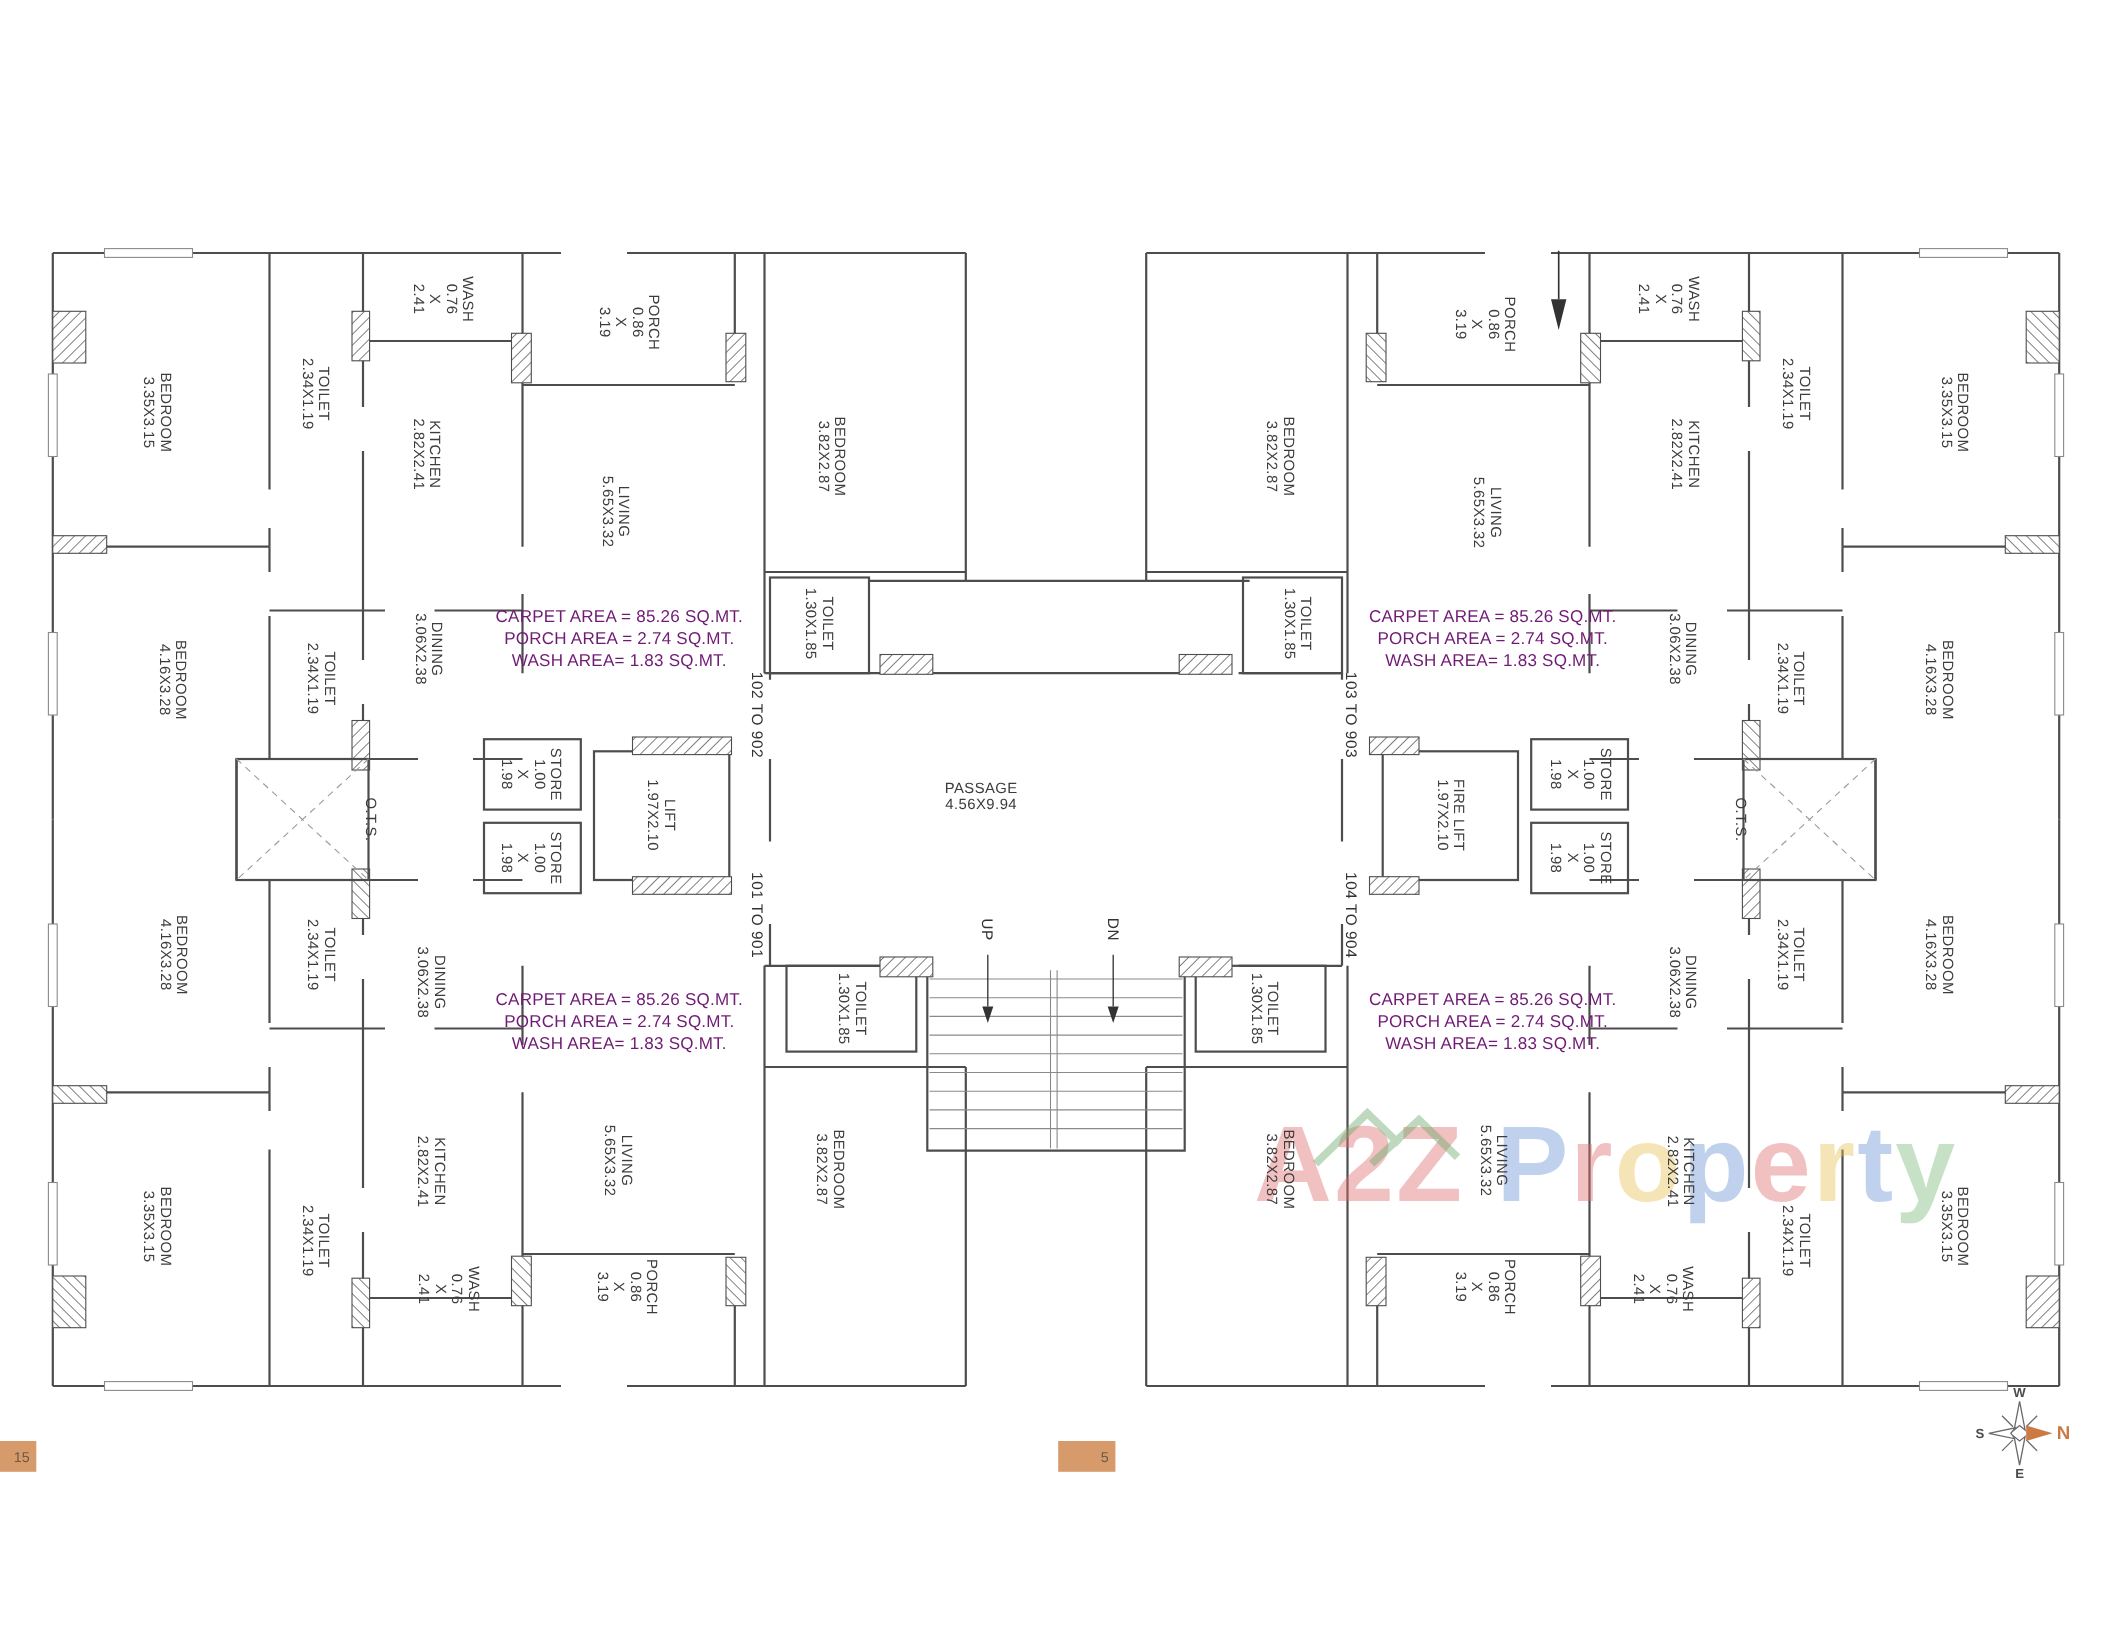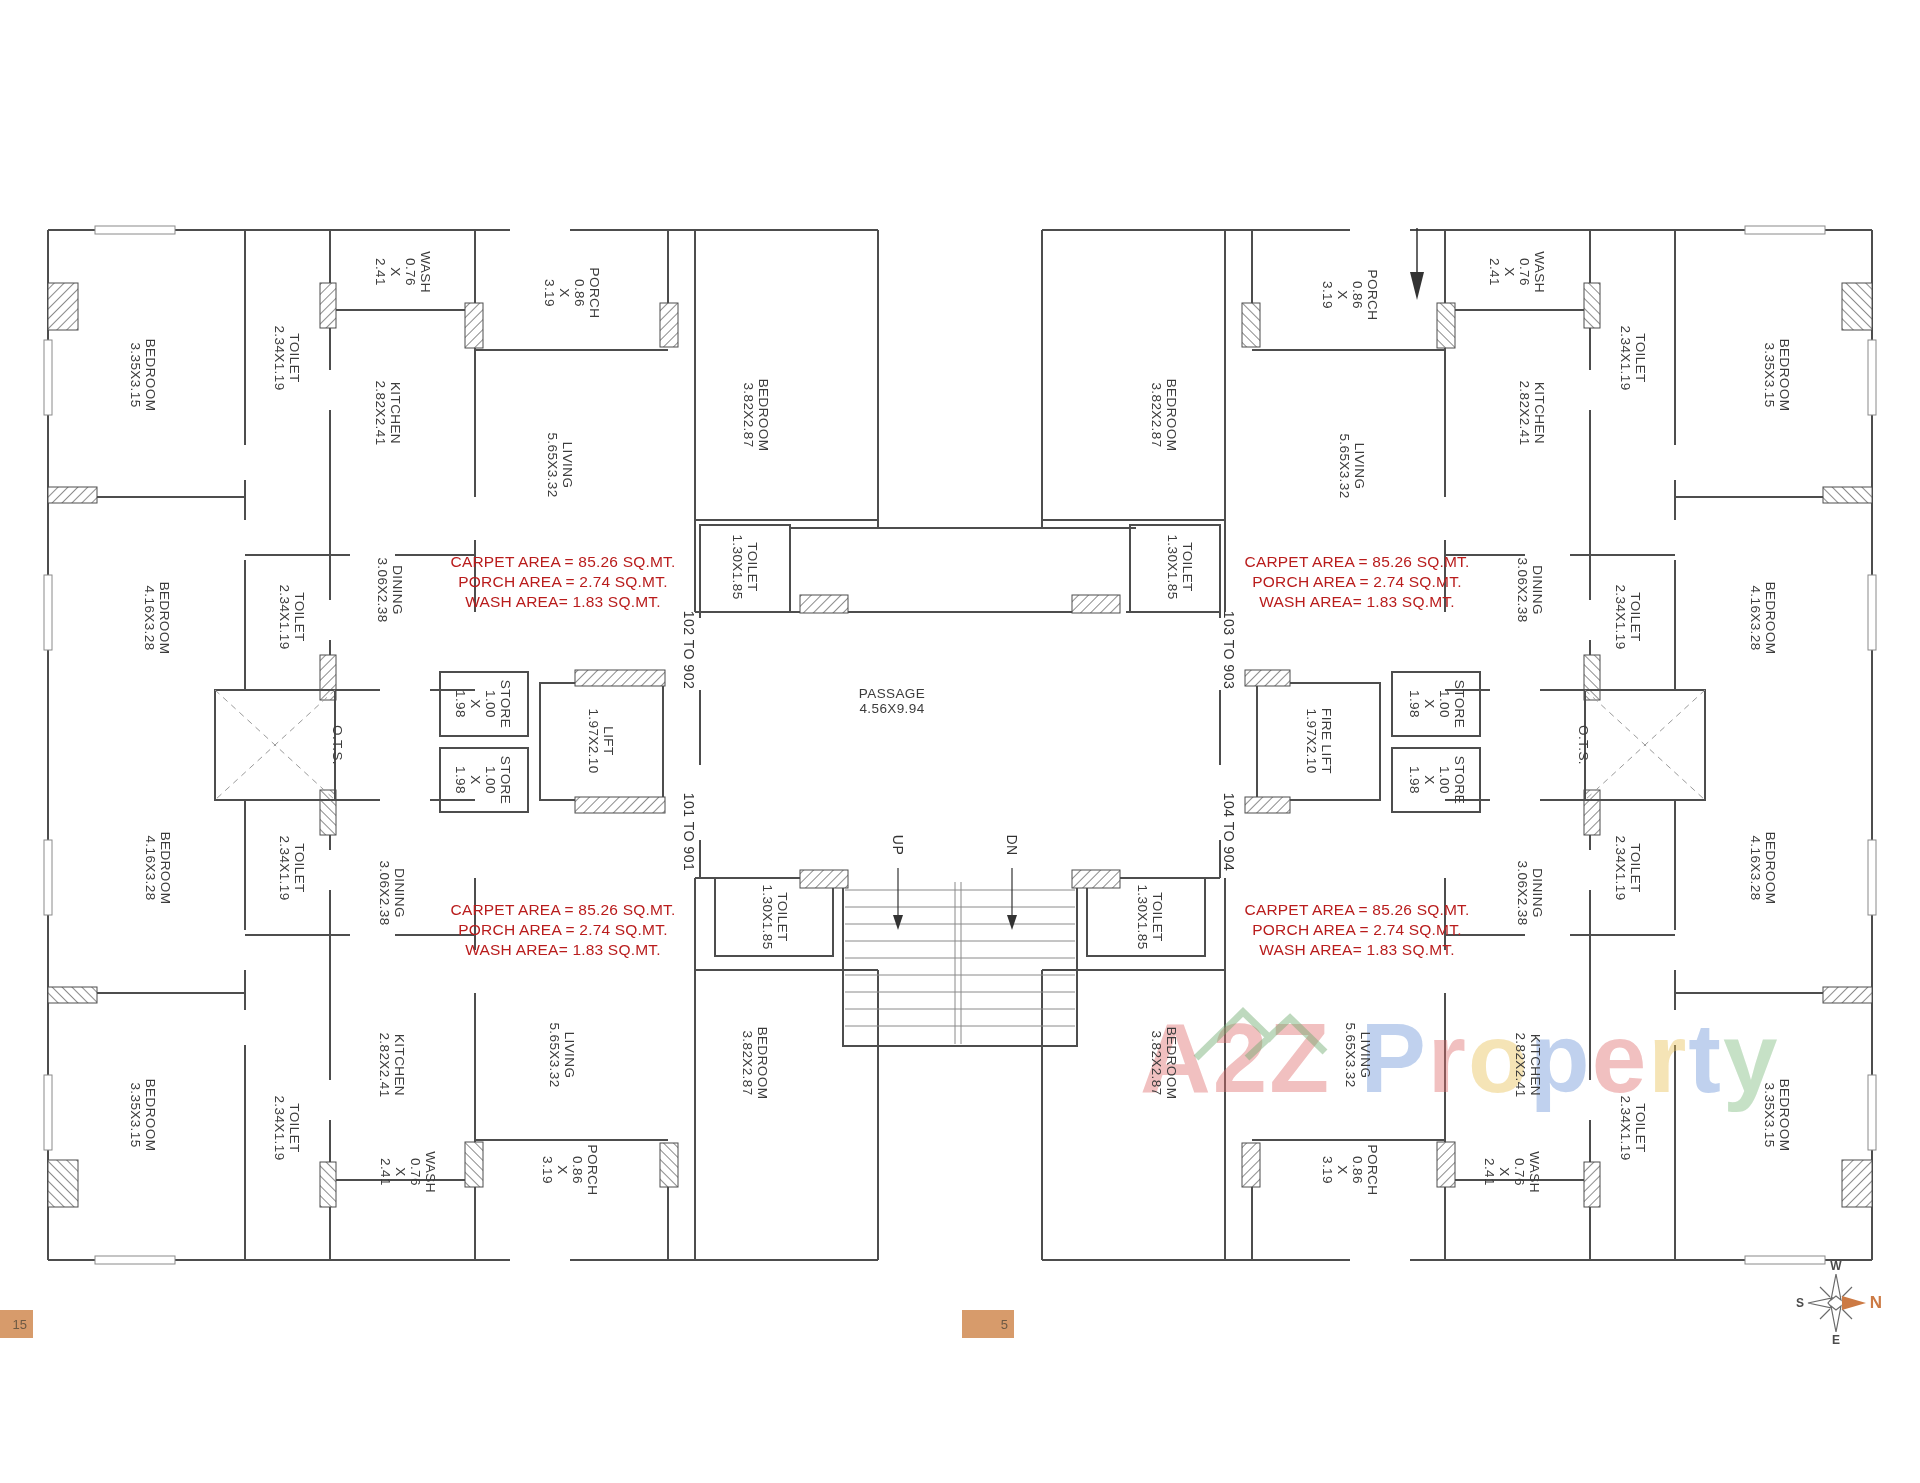--- a/index.html
+++ b/index.html
@@ -18,21 +18,21 @@
              color:rgba(130,130,130,0.28);letter-spacing:1px;white-space:nowrap;}
   .logo-wm{position:absolute;left:1140px;top:1002px;z-index:2;font-size:98px;font-weight:bold;
            letter-spacing:2px;white-space:nowrap;}
   .logo-wm span{opacity:.42;}
   
   .room-lbl,.unit-lbl,.stair-lbl,.area-lbl,.compass-letter{
      position:absolute;z-index:3;white-space:nowrap;text-align:center;color:#3c3c3c;}
   .room-lbl{font-size:13.5px;line-height:1.12;letter-spacing:.4px;}
   .unit-lbl{font-size:14px;letter-spacing:.5px;color:#333;}
   .stair-lbl{font-size:14px;letter-spacing:.5px;color:#333;}
-  .area-lbl{font-size:15.5px;line-height:1.3;color:#b91c1c;letter-spacing:.2px;}
+  .area-lbl{font-size:15.5px;line-height:1.3;color:#701a75;letter-spacing:.2px;}
   .compass-letter{font-size:12px;font-weight:bold;color:#4c4c4c;}
   
   .pgbox{position:absolute;top:1310px;height:28px;z-index:5;display:flex;align-items:center;
          justify-content:flex-end;padding-right:6px;box-sizing:border-box;
          font-size:13px;color:#6d5a44;}
   .pgbox.left{left:0;width:33px;}
   .pgbox.right{left:962px;width:52px;}
 </style>
 </head>
 <body>
@@ -397,21 +397,21 @@
         <div>0.86</div>
         <div>X</div>
         <div>3.19</div>
       </div>
       <div class="room-lbl" style="left: 1512px; top: 1172px; transform: translate(-50%, -50%) rotate(90deg);">
         <div>WASH</div>
         <div>0.76</div>
         <div>X</div>
         <div>2.41</div>
       </div>
-      <div class="room-lbl" style="left: 892px; top: 701px; transform: translate(-50%, -50%);">
+      <div class="room-lbl" style="left: 892px; top: 724px; transform: translate(-50%, -50%);">
         <div>PASSAGE</div>
         <div>4.56X9.94</div>
       </div>
     </div>
   <div class="layer">
       <div class="unit-lbl" style="left: 689px; top: 650px; transform: translate(-50%, -50%) rotate(90deg);">
         <div>102 TO 902</div>
       </div>
       <div class="unit-lbl" style="left: 689px; top: 832px; transform: translate(-50%, -50%) rotate(90deg);">
         <div>101 TO 901</div>

